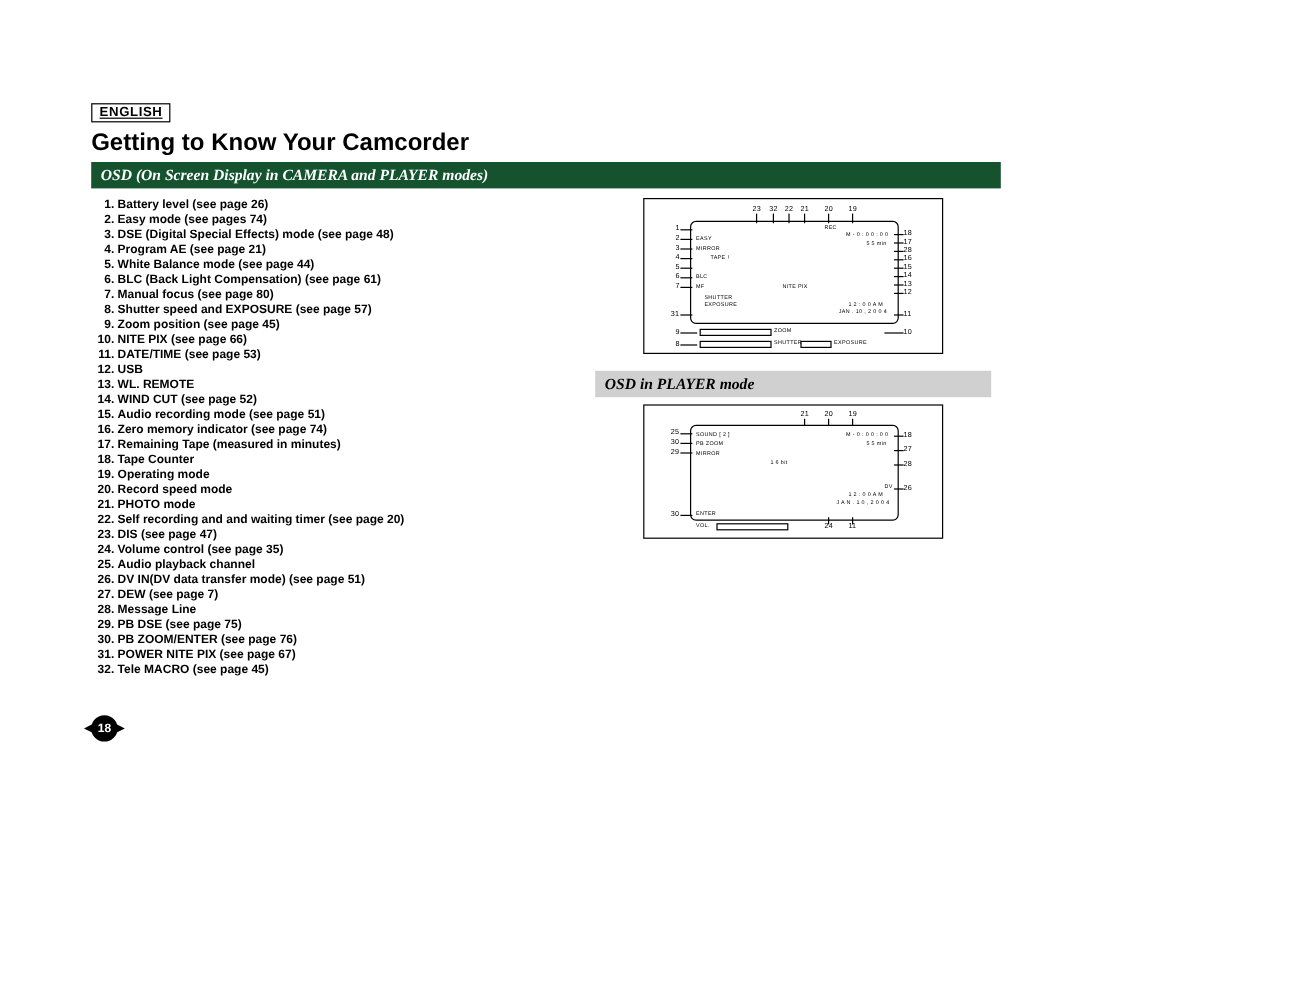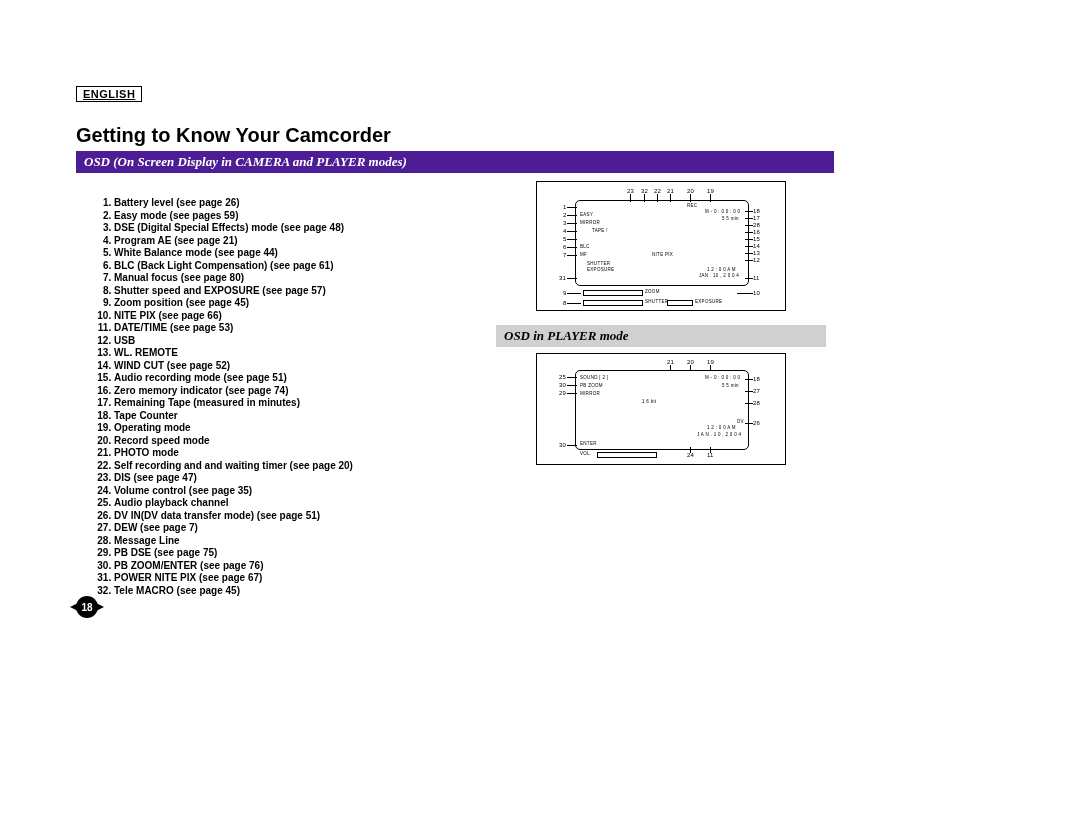--- a/index.html
+++ b/index.html
@@ -23,41 +23,41 @@
     padding: 1px 6px;
     font-size: 11px;
     font-weight: bold;
     letter-spacing: 0.5px;
     margin-bottom: 4px;
     text-decoration: underline;
   }
   .title {
     font-size: 20px;
     font-weight: bold;
-    margin: 18px 0 4px 0;
+    margin: 2px 0 4px 0;
   }
   .subtitle-bar {
-    background: #4c1d95;
+    background: #14532d;
     color: #fff;
     font-style: italic;
     font-weight: bold;
     font-size: 13px;
     padding: 3px 8px;
     width: 742px;
     font-family: "Times New Roman", serif;
   }
   .columns {
     display: flex;
     margin-top: 8px;
   }
   .left-col {
     width: 400px;
   }
   ol.osd-list {
-    margin: 16px;
+    margin: 0;
     padding-left: 22px;
     font-size: 10px;
     font-weight: bold;
     line-height: 1.25;
   }
   ol.osd-list li {
     margin: 0;
     padding: 0;
   }
   .right-col {
@@ -146,21 +146,21 @@
 
 <div class="page">
   <div class="lang-box">ENGLISH</div>
   <div class="title">Getting to Know Your Camcorder</div>
   <div class="subtitle-bar">OSD (On Screen Display in CAMERA and PLAYER modes)</div>
 
   <div class="columns">
     <div class="left-col">
       <ol class="osd-list" id="osd-list">
           <li>Battery level (see page 26)</li>
-          <li>Easy mode (see pages 59)</li>
+          <li>Easy mode (see pages 74)</li>
           <li>DSE (Digital Special Effects) mode (see page 48)</li>
           <li>Program AE (see page 21)</li>
           <li>White Balance mode (see page 44)</li>
           <li>BLC (Back Light Compensation) (see page 61)</li>
           <li>Manual focus (see page 80)</li>
           <li>Shutter speed and EXPOSURE (see page 57)</li>
           <li>Zoom position (see page 45)</li>
           <li>NITE PIX (see page 66)</li>
           <li>DATE/TIME (see page 53)</li>
           <li>USB</li>

